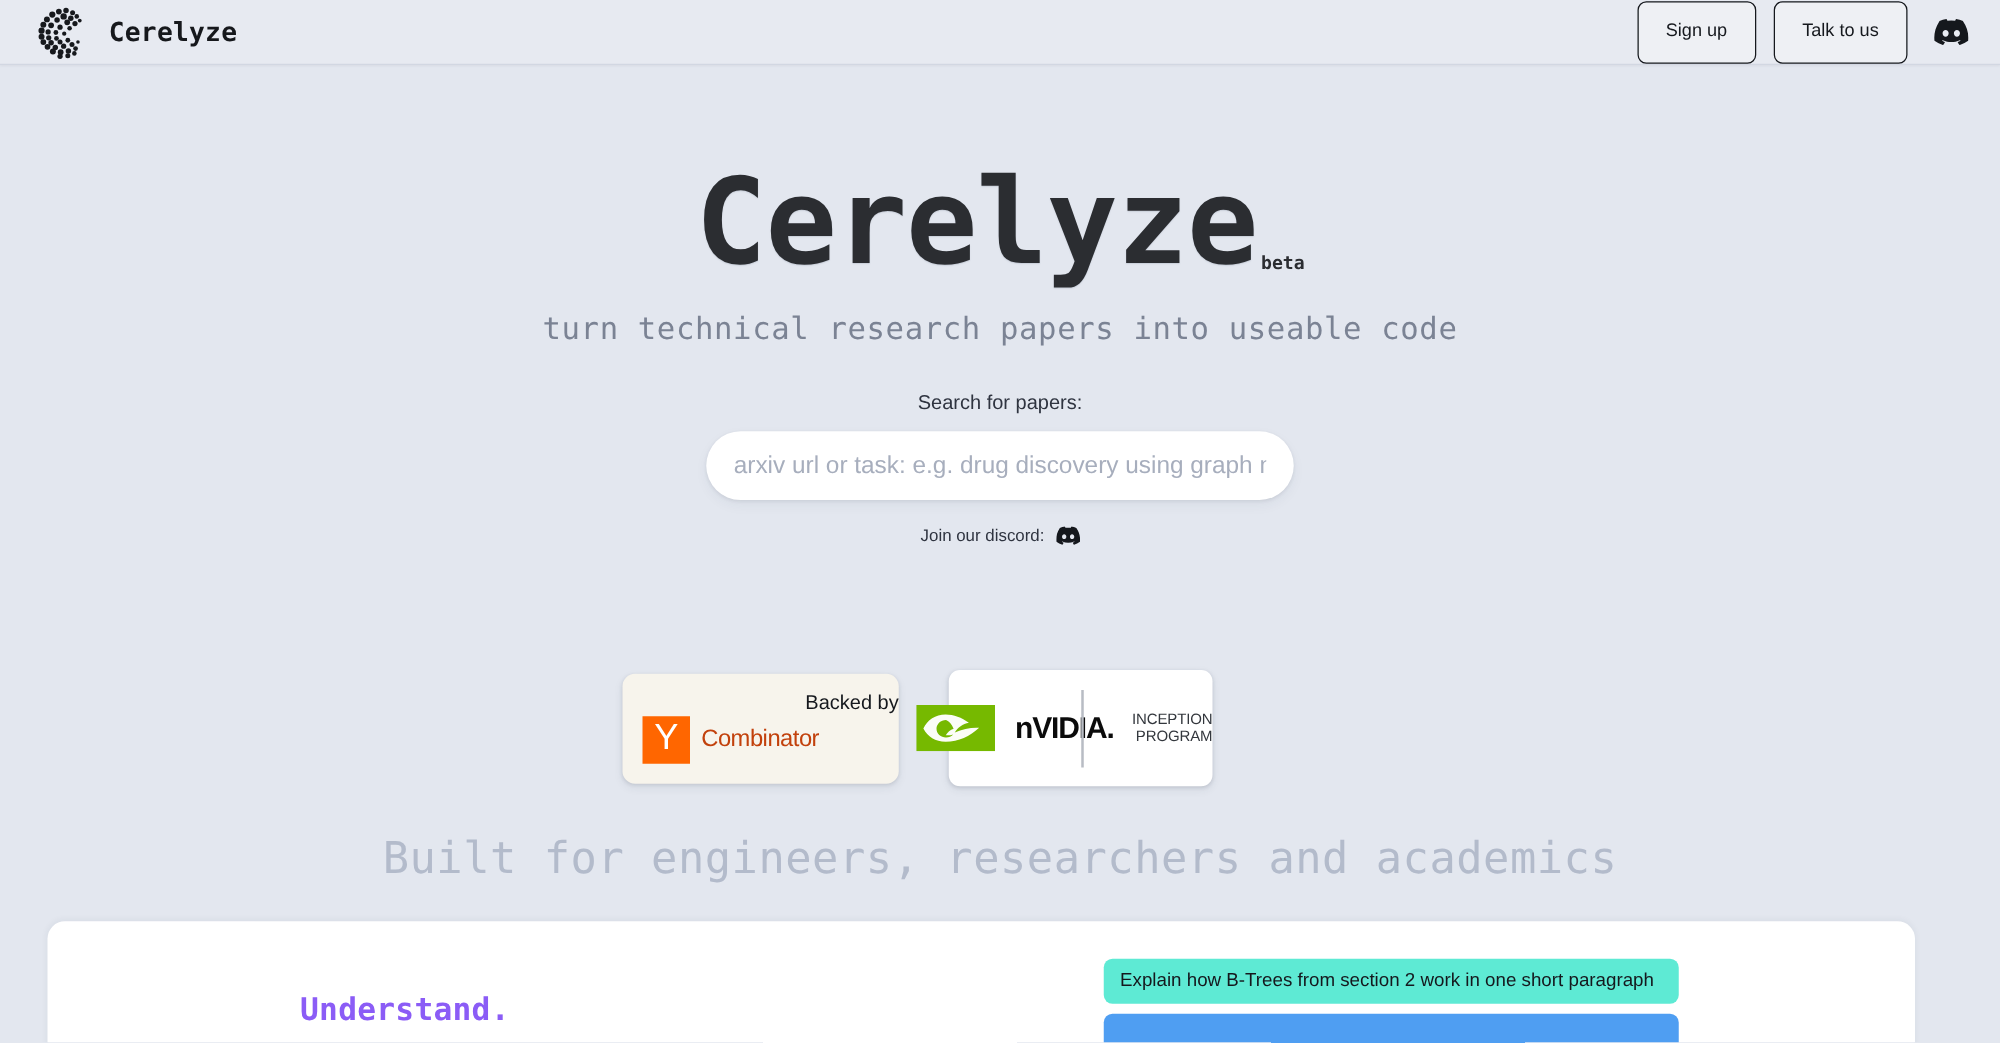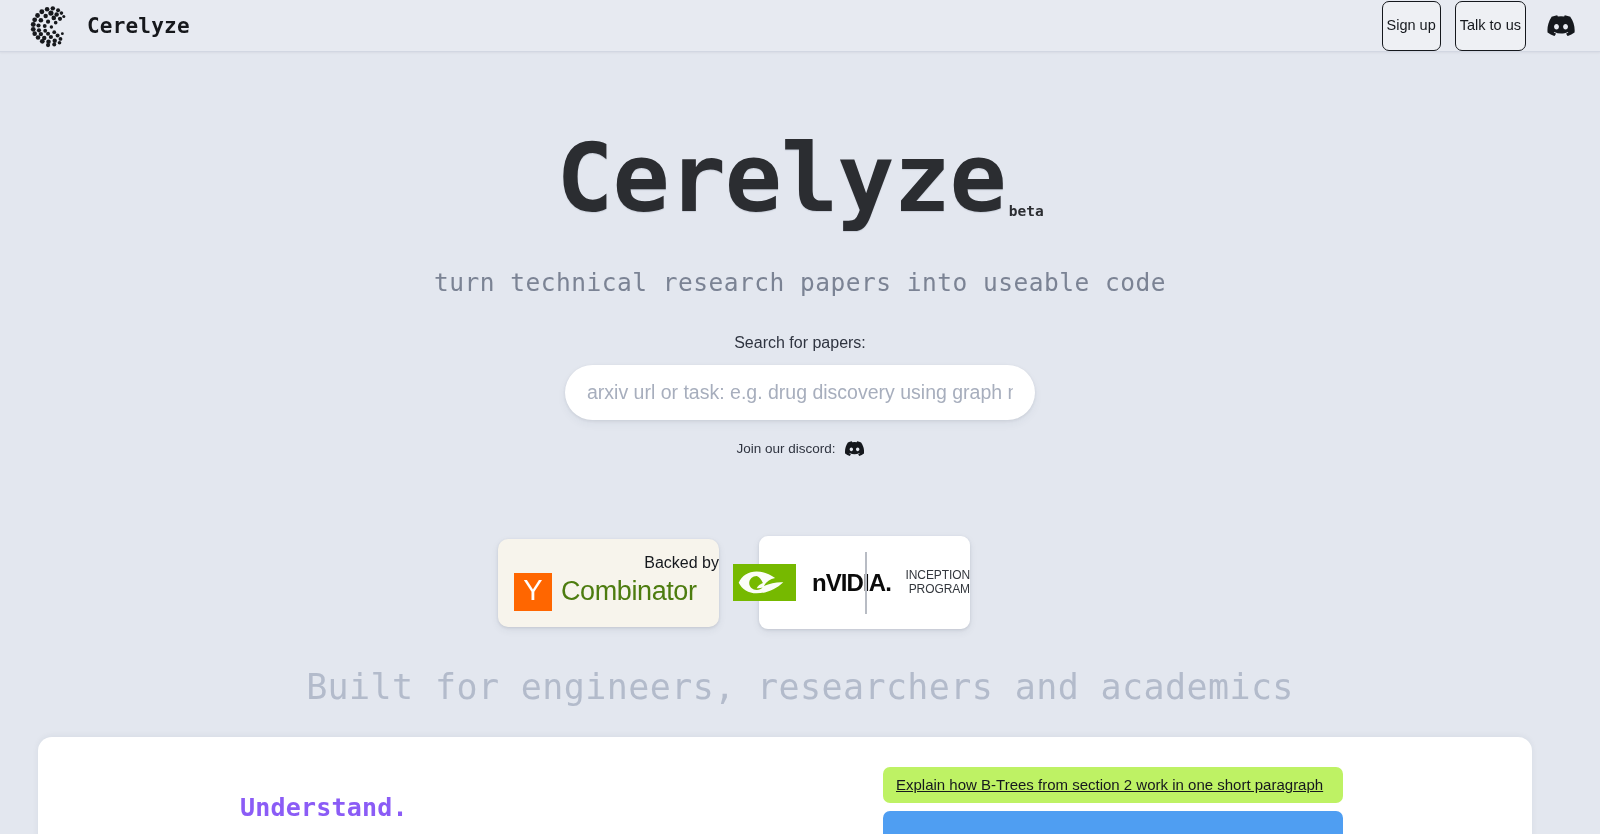--- a/index.html
+++ b/index.html
@@ -67,21 +67,21 @@
     display: flex;
     align-items: center;
     gap: 14px;
   }
 
   .hdr-btn {
     display: inline-flex;
     align-items: center;
     justify-content: center;
     height: 50px;
-    padding: 0 4px;
+    padding: 0 22px;
     background: #eef0f4;
     border: 1.6px solid #15181d;
     border-radius: 7px;
     font-family: "Liberation Sans", sans-serif;
     font-size: 14.5px;
     color: #15181d;
     cursor: pointer;
     white-space: nowrap;
     line-height: 1;
   }
@@ -127,21 +127,21 @@
     font-family: "DejaVu Sans Mono", monospace;
     font-size: 14.5px;
     font-weight: bold;
     color: #2b2d31;
     margin-left: 3px;
     padding-bottom: 8px;
     line-height: 1;
   }
 
   .tagline {
-    margin-top: 42px;
+    margin-top: 22px;
     font-family: "DejaVu Sans Mono", monospace;
     font-size: 24.5px;
     color: #7b8394;
     letter-spacing: 0.5px;
     line-height: 1.2;
   }
 
   .search-label {
     margin-top: 37px;
     font-family: "Liberation Sans", sans-serif;
@@ -236,22 +236,22 @@
     font-size: 29px;
     font-weight: 400;
     display: flex;
     align-items: center;
     justify-content: center;
     line-height: 1;
     padding-bottom: 2px;
   }
   .yc-word {
     font-family: "Liberation Sans", sans-serif;
-    font-size: 27px;
-    color: #4d7c0f;
+    font-size: 19px;
+    color: #c2410c;
     letter-spacing: -0.4px;
     line-height: 1;
   }
 
   .badge-nv {
     width: 211px;
     height: 93px;
     background: #ffffff;
     border-radius: 9px;
     box-shadow: 0 1px 3px rgba(40,50,70,0.13), 0 3px 8px rgba(40,50,70,0.07);
@@ -330,29 +330,28 @@
   }
 
   .chat-col {
     position: absolute;
     left: 845px;
     top: 30px;
     width: 460px;
   }
 
   .bubble-user {
-    background: #bef264;
+    background: #5eead4;
     border-radius: 7px;
     padding: 9px 13px;
     font-family: "Liberation Sans", sans-serif;
     font-size: 15px;
     color: #15181d;
     line-height: 1.2;
     white-space: nowrap;
-    text-decoration: underline;
   }
 
   .bubble-assistant {
     margin-top: 8px;
     background: #4f9ef2;
     border-radius: 7px;
     height: 42px;
   }
 </style>
 </head>

